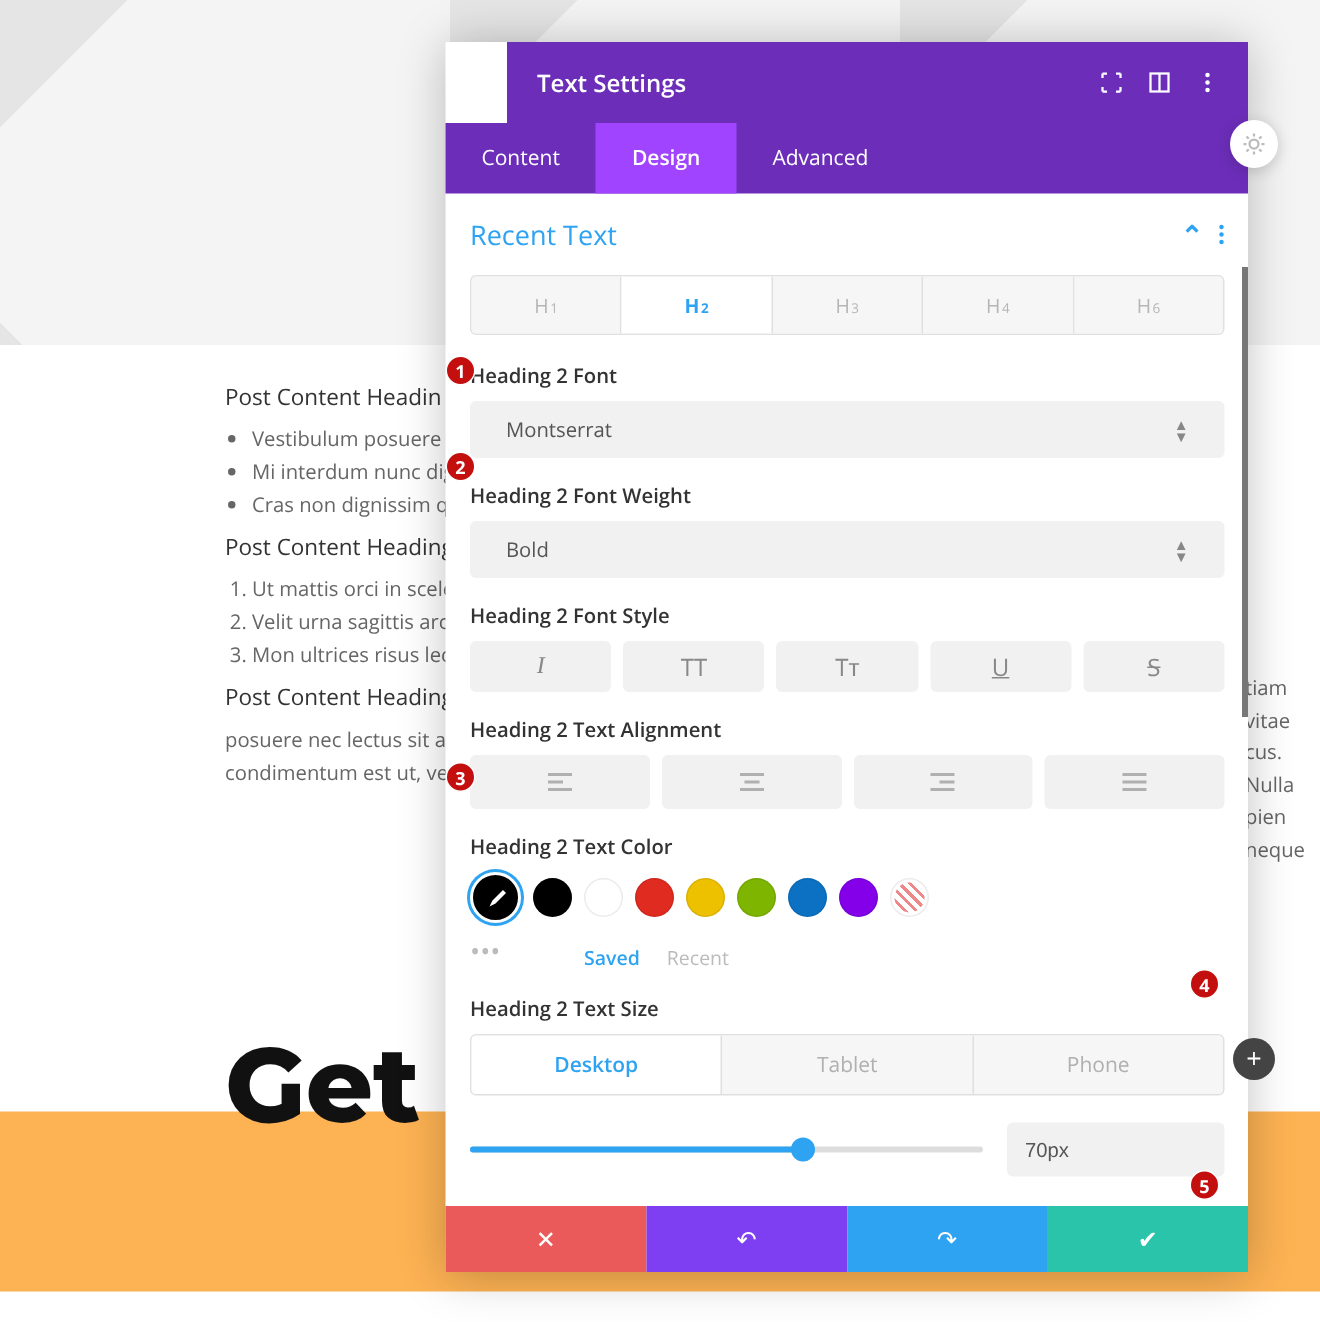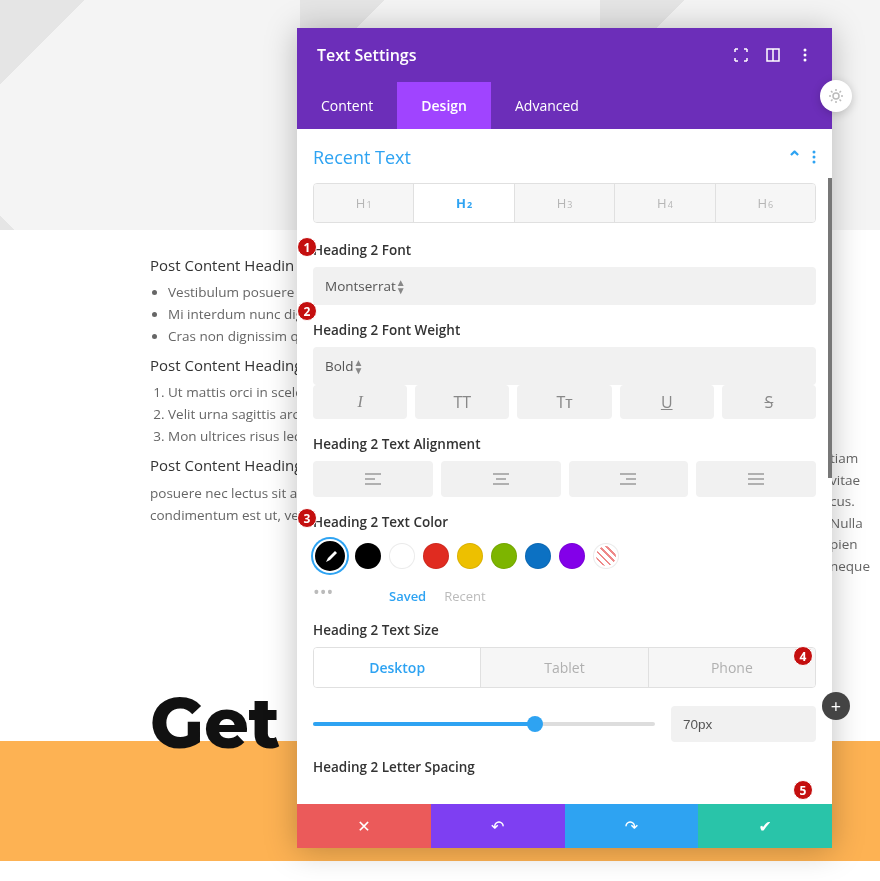--- a/index.html
+++ b/index.html
@@ -64,20 +64,21 @@
 }
 .panel-header {
   background: #6c2eb9;
   color: #fff;
   padding: 16px 20px;
   font-size: 16px;
   font-weight: 600;
   display: flex;
   align-items: center;
   justify-content: space-between;
+  margin-left: 41px;
 }
 .header-icons { display: flex; gap: 18px; align-items: center; }
 .hicon { width: 14px; height: 14px; display: flex; align-items: center; justify-content: center; }
 .tabs {
   display: flex;
   background: #6c2eb9;
 }
 .tab {
   padding: 14px 24px;
   color: #fff;
@@ -119,25 +120,25 @@
   border-right: 1px solid #e0e0e0;
   cursor: pointer;
 }
 .htab:last-child { border-right: none; }
 .htab.active { background: #fff; color: #2ea3f2; font-weight: 700; }
 .htab .sub { font-size: 9px; margin-left: 1px; }
 .label { font-size: 13.5px; font-weight: 600; color: #333; margin: 16px 0 8px; }
 .select {
   background: #f1f1f1;
   border-radius: 4px;
-  padding: 10px 12px;
+  padding: 10px 24px;
   font-size: 13.5px;
   color: #555;
   display: flex;
-  justify-content: flex-start;
+  justify-content: space-between;
   align-items: center;
   cursor: pointer;
 }
 .select .arrows { color: #888; font-size: 10px; line-height: 8px; }
 .btnrow { display: flex; gap: 8px; }
 .pillbtn {
   flex: 1;
   height: 34px;
   background: #f1f1f1;
   border-radius: 4px;
@@ -343,20 +344,21 @@
       <span>Montserrat</span>
       <span class="arrows">▲<br>▼</span>
     </div>
 
     <div class="label">Heading 2 Font Weight</div>
     <div class="select">
       <span>Bold</span>
       <span class="arrows">▲<br>▼</span>
     </div>
 
+    <div class="label">Heading 2 Font Style</div>
     <div class="btnrow">
       <div class="pillbtn">
           <span style="font-style:italic;font-family:serif">I</span>
         </div>
       <div class="pillbtn">
           <span>TT</span>
         </div>
       <div class="pillbtn">
           <span>Tᴛ</span>
         </div>

